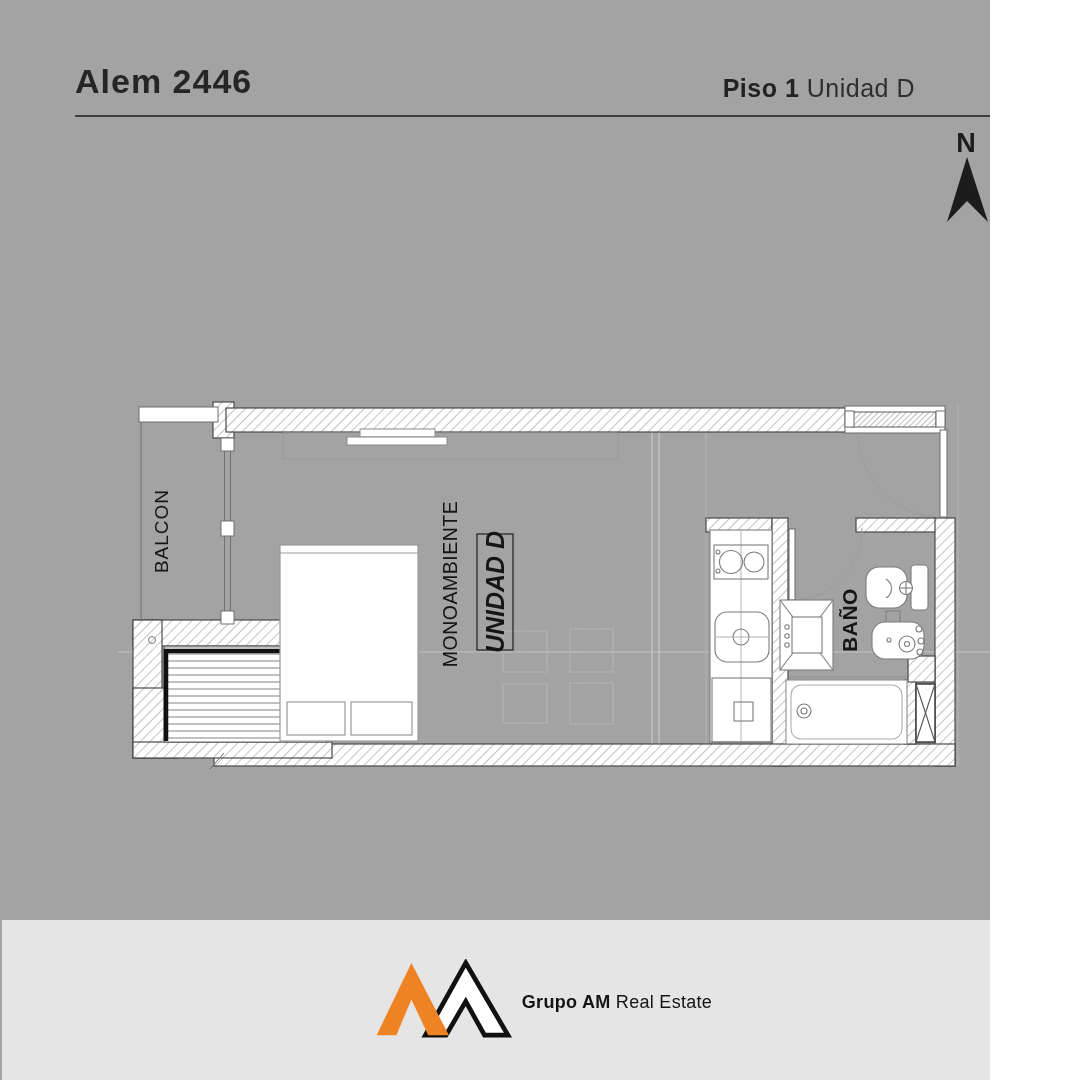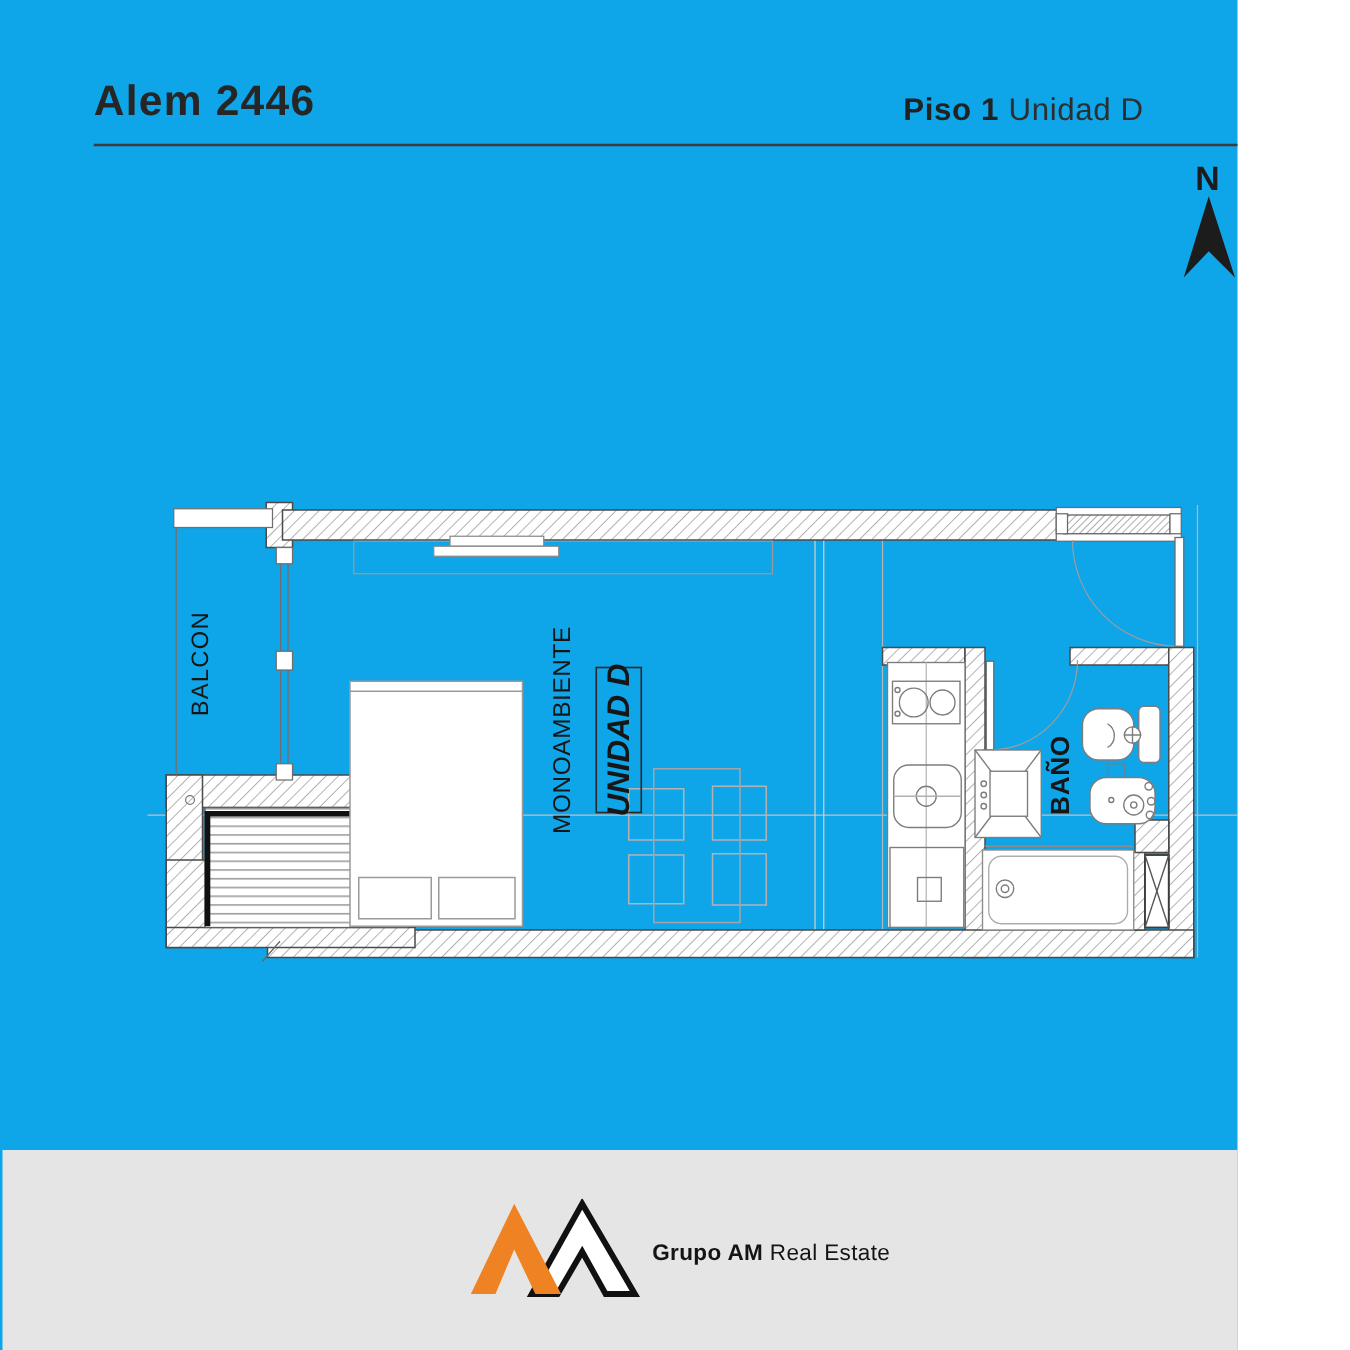--- a/index.html
+++ b/index.html
@@ -1,16 +1,16 @@
 <!DOCTYPE html>
 <html><head>
 <meta charset="utf-8">
 <style>
   html,body{margin:0;padding:0;background:#ffffff;}
-  .canvas{position:relative;width:990px;height:1080px;background:#0ea5e9;overflow:hidden;
+  .canvas{position:relative;width:990px;height:1080px;background:#a3a3a3;overflow:hidden;
           font-family:"Liberation Sans",sans-serif;}
   .abs{position:absolute;}
   
   .title{left:75px;top:62px;font-size:34px;font-weight:700;letter-spacing:1px;color:#262626;}
   .subtitle{right:75px;top:74px;font-size:25px;color:#2e2e2e;letter-spacing:.5px;}
   .subtitle .strong{font-weight:700;color:#222;margin-top:16px;}
   .rule{left:75px;top:115px;width:930px;height:2px;background:#3c3c3c;}
   
   svg text{font-family:"Liberation Sans",sans-serif;}
   

